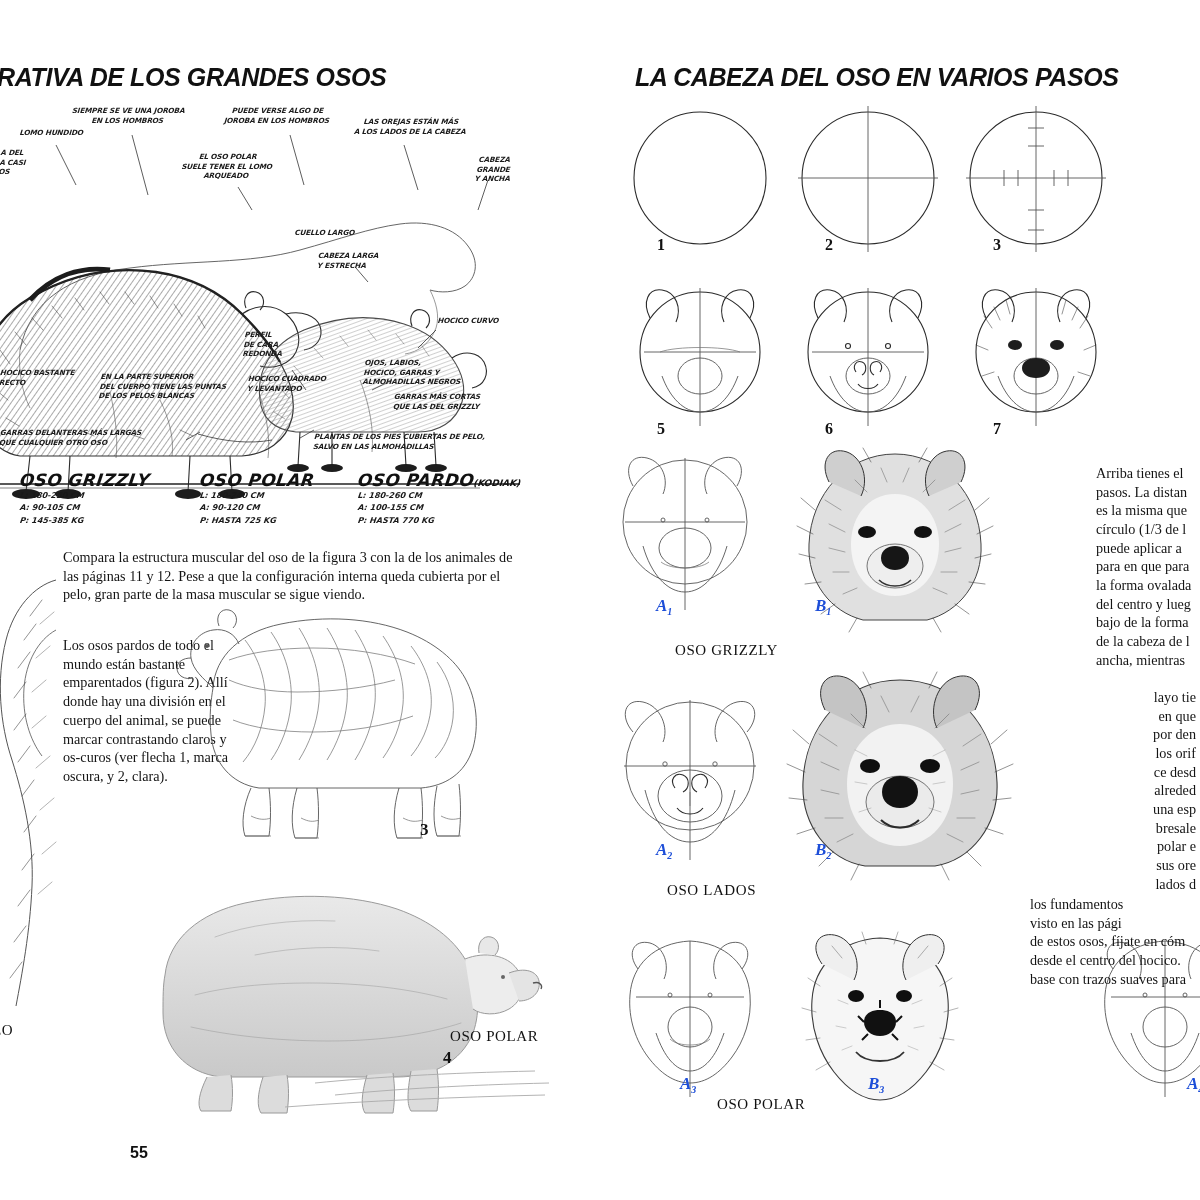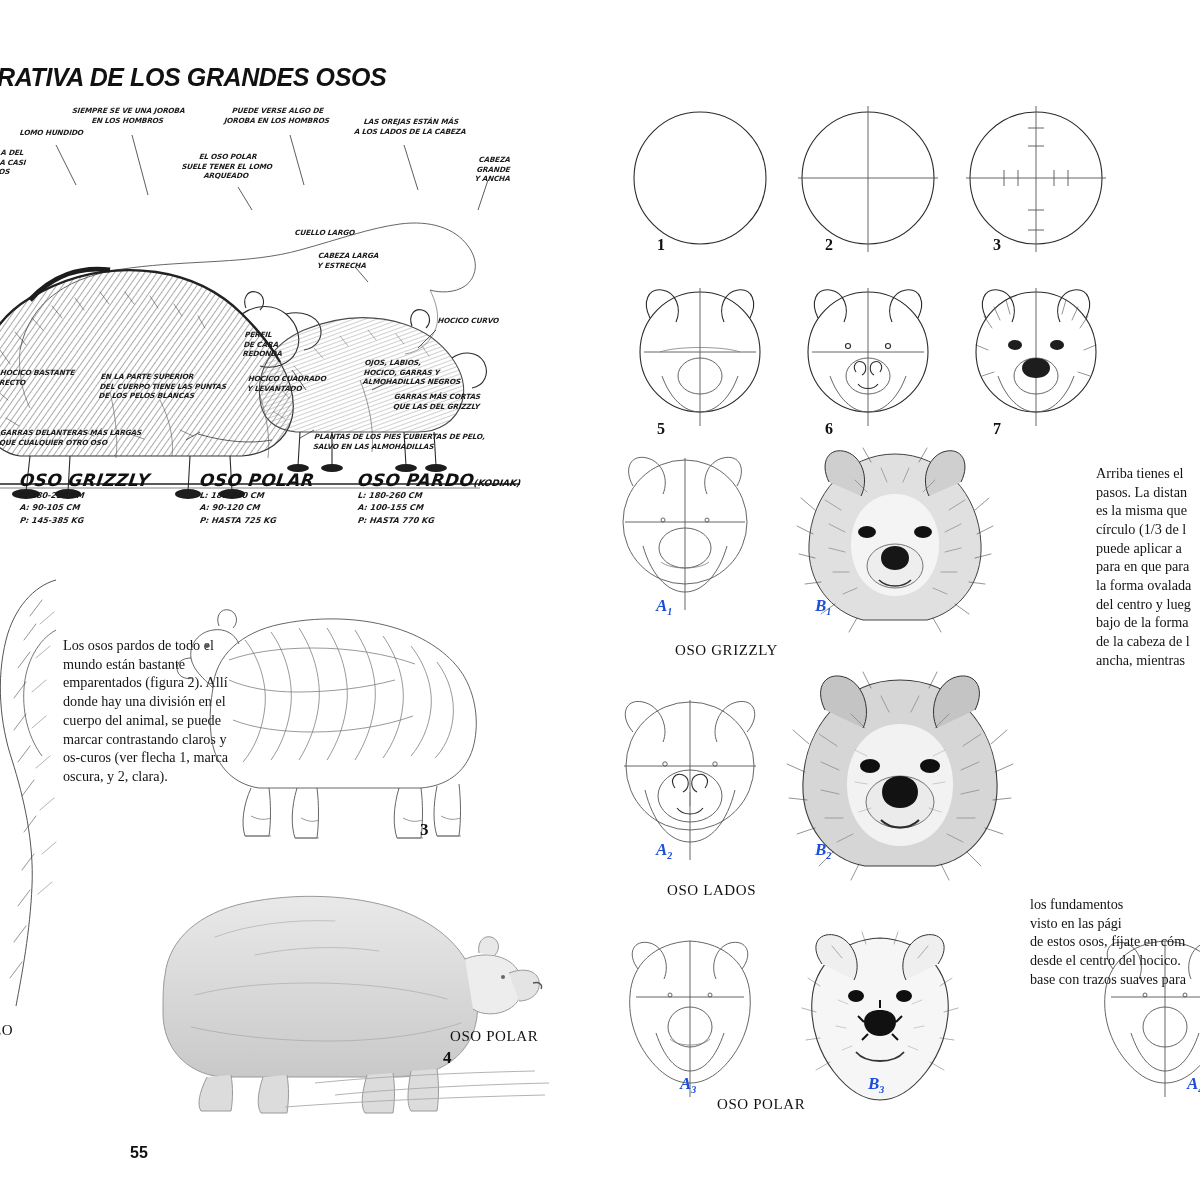--- a/index.html
+++ b/index.html
@@ -280,20 +280,23 @@
 
     <div class="spec" style="left:358px;top:470px;">
       <div class="sname">
         <span>OSO PARDO</span><span class="paren">(KODIAK)</span>
       </div>
       <div class="sline">L: 180-260 CM</div>
       <div class="sline">A: 100-155 CM</div>
       <div class="sline">P: HASTA 770 KG</div>
     </div>
 
+    <div class="body-text" style="left:63px;top:548px;width:452px;">
+      <p>Compara la estructura muscular del oso de la figura 3 con la de los animales de las páginas 11 y 12. Pese a que la configuración interna queda cubierta por el pelo, gran parte de la masa muscular se sigue viendo.</p>
+    </div>
     <div class="body-text" style="left:63px;top:636px;width:168px;">
       <p>Los osos pardos de todo el mundo están bastante emparentados (figura 2). Allí donde hay una división en el cuerpo del animal, se puede marcar contrastando claros y os-curos (ver flecha 1, marca oscura, y 2, clara).</p>
     </div>
 
     <svg width="320" height="290" style="position:absolute;left:185px;top:570px;" viewBox="0 0 320 290">
       <path class="ink-l" d="M28 118 C30 86 56 62 96 54 C140 45 186 48 222 62
                              C250 73 270 90 280 108 C292 130 294 156 288 178
                              C280 204 260 216 236 218 L74 218 C46 214 28 192 26 164
                              C24 146 26 130 28 118 Z"></path>
 
@@ -380,20 +383,21 @@
                  M64 196 l-14 12 M68 238 l-14 12 M70 282 l-14 12 M66 322 l-14 12"></path>
       </g>
     </svg>
     <div class="caption" style="left:-8px;top:1022px;">EO</div>
 
     <div class="folio" id="folio-left">55</div>
   </div>
 
   <div class="page page-right">
 
+    <div class="banner" id="banner-right">LA CABEZA DEL OSO EN VARIOS PASOS</div>
 
     <svg width="600" height="170" style="position:absolute;left:0;top:100px;" viewBox="0 0 600 170">
 
       <circle cx="100" cy="78" r="66" class="ink"></circle>
 
       <circle cx="268" cy="78" r="66" class="ink"></circle>
       <path class="ink-l" d="M268 6 L268 152 M198 78 L338 78"></path>
 
       <circle cx="436" cy="78" r="66" class="ink"></circle>
       <path class="ink-l" d="M436 6 L436 152 M366 78 L506 78"></path>
@@ -619,20 +623,31 @@
 pasos. La distan
 es la misma que
 círculo (1/3 de l
 puede aplicar a
 para en que para
 la forma ovalada
 del centro y lueg
 bajo de la forma
 de la cabeza de l
 ancha, mientras</div>
+    <div class="rt-col ragged-right" style="left:470px;top:688px;width:126px;">layo tie
+en que
+por den
+los orif
+ce desd
+alreded
+una esp
+bresale
+polar e
+sus ore
+lados d</div>
     <div class="rt-col" style="left:430px;top:895px;width:230px;">los fundamentos
 visto en las pági
 de estos osos, fíjate en cóm
 desde el centro del hocico.
 base con trazos suaves para</div>
 
   </div>
 </div>
 
 </body></html>

